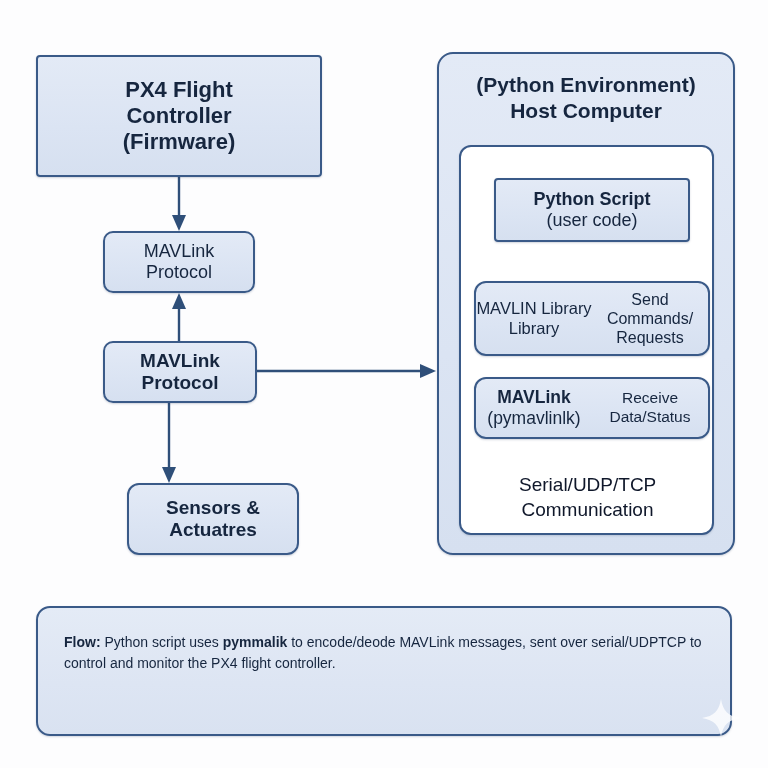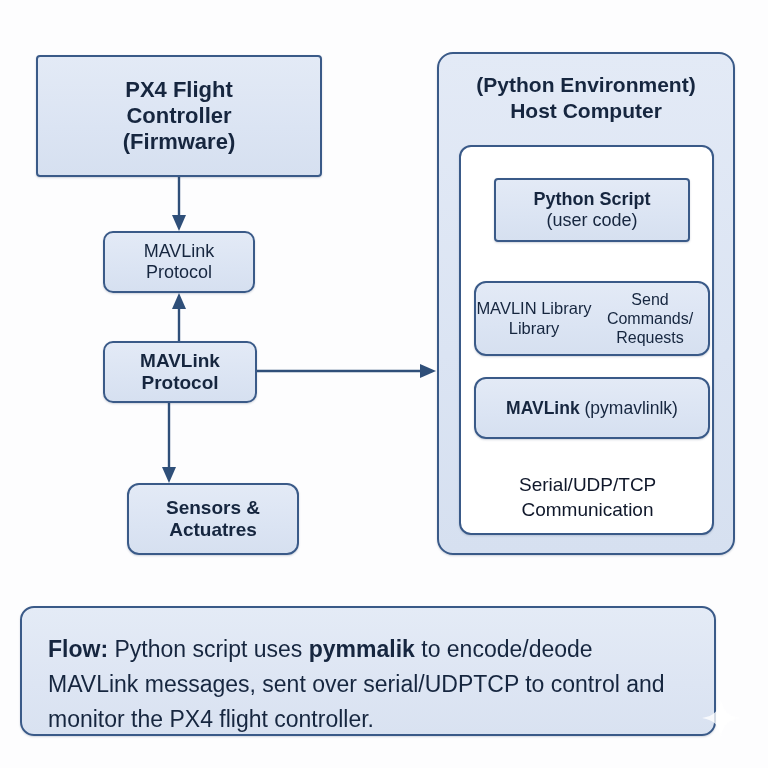--- a/index.html
+++ b/index.html
@@ -136,28 +136,28 @@
     left: 465px; top: 473px; width: 245px;
     text-align: center;
     font-size: 19px;
     line-height: 1.3;
     color: #0f172a;
   }
 
   
   #flow-box {
     position: absolute;
-    left: 20px; top: 606px; width: 696px; height: 130px;
+    left: 36px; top: 606px; width: 696px; height: 130px;
     box-sizing: border-box;
     border: 2.5px solid #3a5a88;
     border-radius: 14px;
     background: linear-gradient(180deg, #e4ebf6 0%, #dde5f3 60%, #d9e2f1 100%);
     box-shadow: 0 1px 2px rgba(40,60,95,0.2);
     padding: 24px 26px 0 26px;
-    font-size: 23px;
+    font-size: 14px;
     line-height: 1.52;
     color: #16263f;
     overflow: hidden;
   }
   #flow-box .b { font-weight: bold; }
 
   
   #sparkle {
     position: absolute;
     left: 700px; top: 697px;
@@ -268,20 +268,24 @@
       <span class="ln">Commands/</span>
       <span class="ln">Requests</span>
     </div>
   </div>
 
   <div class="split-box" id="pymav-box">
     <div class="half left-half">
       <span class="ln strong">MAVLink</span>
       <span class="ln">(pymavlinlk)</span>
     </div>
+    <div class="half right-half">
+      <span class="ln">Receive</span>
+      <span class="ln">Data/Status</span>
+    </div>
   </div>
 
   <div id="serial-text">
     <span class="ln">Serial/UDP/TCP</span>
     <span class="ln">Communication</span>
   </div>
 
   <div id="flow-box">
     <span class="b">Flow:</span><span> Python script uses </span><span class="b">pymmalik</span><span> to encode/deode MAVLink messages, sent over serial/UDPTCP to control and monitor the PX4 flight controller.</span>
   </div>

